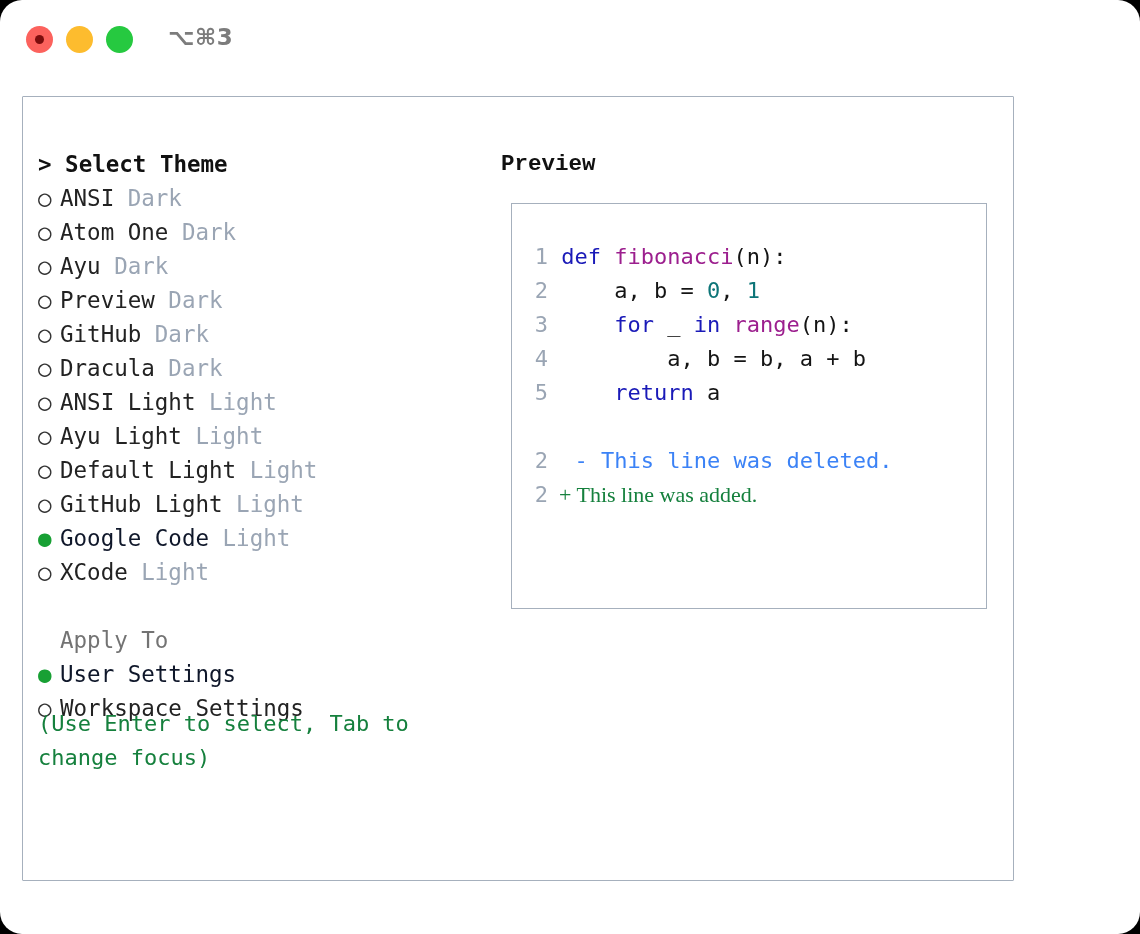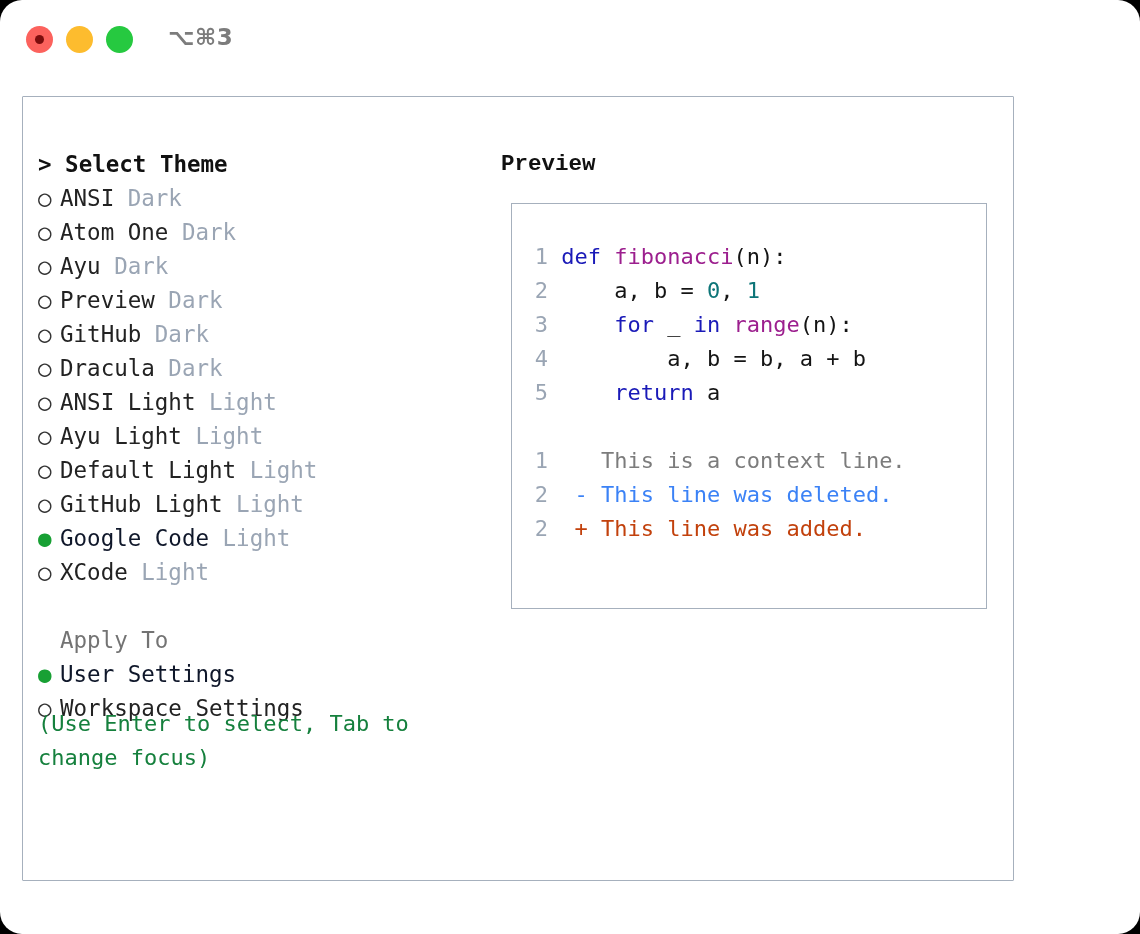--- a/index.html
+++ b/index.html
@@ -166,21 +166,21 @@
     color: #9aa5b4;
   }
   .gap { height: 34px; }
 
   .kw  { color: #1a1ab8; }
   .fn  { color: #9c1f8e; }
   .num { color: #0d7578; }
   .pl  { color: #141414; }
   .ctx { color: #7c7c7c; }
   .del { color: #3b82f6; }
-  .add { color: #c2410c; }
+  .add { color: #15803d; font-family: Liberation Serif, serif; }
 </style>
 </head>
 <body>
 
 <div id="window">
 
   <div id="titlebar">
     <div class="tl-dot" id="dot-close">
       <span class="rec-core"></span>
     </div>
@@ -233,21 +233,20 @@
         <div id="code-inner">
           <div id="code-lines">
               <div class="cl"><span class="gut">1</span><span> </span><span class="kw">def </span><span class="fn">fibonacci</span><span class="pl">(n):</span></div>
               <div class="cl"><span class="gut">2</span><span> </span><span class="pl">    a, b = </span><span class="num">0</span><span class="pl">, </span><span class="num">1</span></div>
               <div class="cl"><span class="gut">3</span><span> </span><span class="pl">    </span><span class="kw">for</span><span class="pl"> _ </span><span class="kw">in</span><span class="pl"> </span><span class="fn">range</span><span class="pl">(n):</span></div>
               <div class="cl"><span class="gut">4</span><span> </span><span class="pl">        a, b = b, a + b</span></div>
               <div class="cl"><span class="gut">5</span><span> </span><span class="pl">    </span><span class="kw">return</span><span class="pl"> a</span></div>
             </div>
           <div class="gap">&nbsp;</div>
           <div id="diff-lines">
-              <div class="cl"><span class="gut">1</span><span class="ctx">    This is a context line.</span></div>
               <div class="cl"><span class="gut">2</span><span class="del">  - This line was deleted.</span></div>
               <div class="cl"><span class="gut">2</span><span class="add">  + This line was added.</span></div>
             </div>
         </div>
       </div>
     </div>
 
   </div>
 </div>
 

